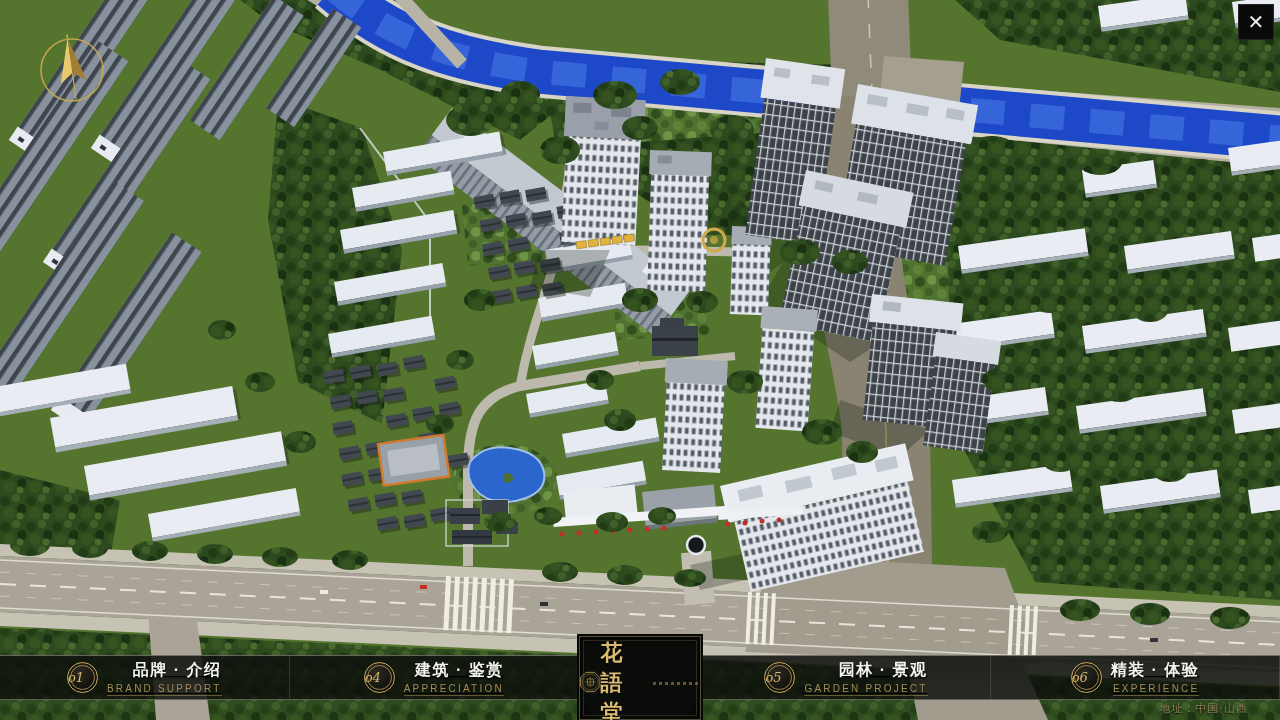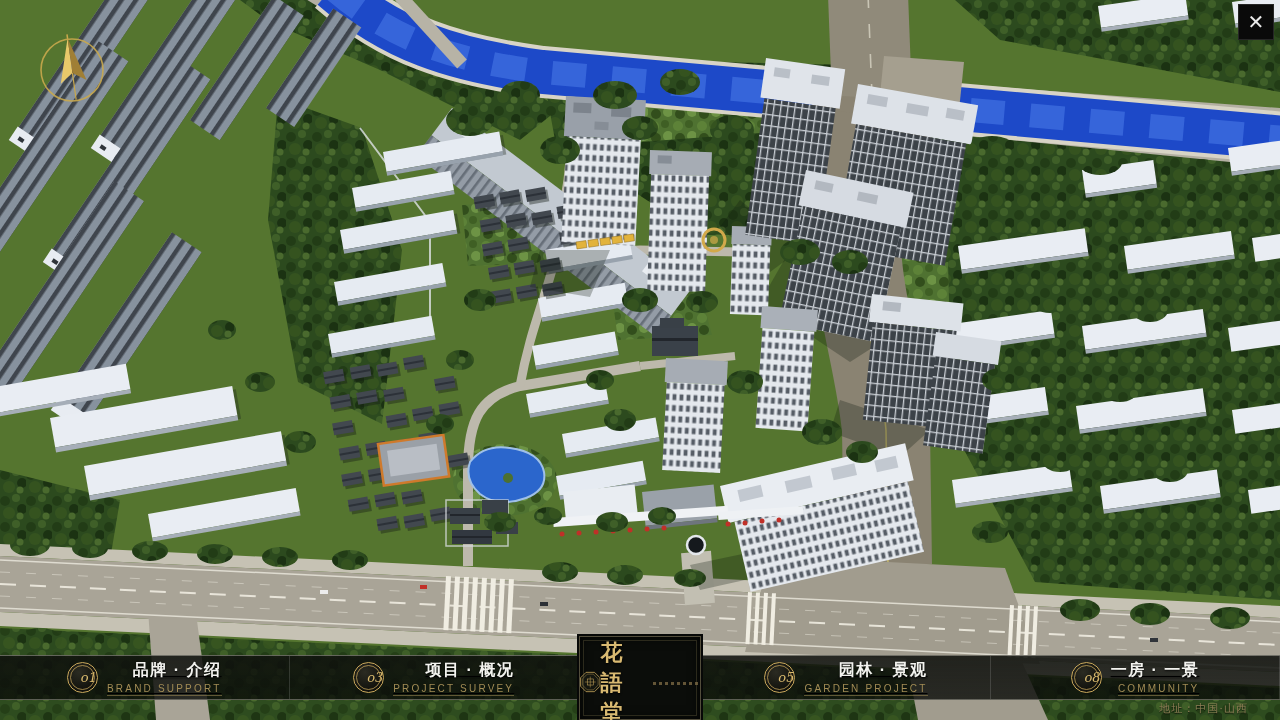--- a/index.html
+++ b/index.html
@@ -18,21 +18,21 @@
   
   .navbar{position:absolute;left:0;top:655px;width:1280px;height:43px;display:flex;
     background:linear-gradient(180deg,rgba(16,18,14,.88),rgba(10,12,9,.8));
     border-top:1px solid rgba(200,198,185,.45);border-bottom:1px solid rgba(200,198,185,.4);}
   .nav-group{flex:1;display:flex;}
   .nav-center-gap{width:124px;}
   .nav-item{flex:1;display:flex;align-items:center;justify-content:center;gap:9px;
     border-right:1px solid rgba(255,255,255,.14);cursor:pointer;}
   .nav-group.left .nav-item:last-child{border-right:none;}
   .medal{width:29px;height:29px;border:1px solid #c9a85c;border-radius:50%;position:relative;
-    display:flex;align-items:center;justify-content:flex-end;flex:0 0 auto;
+    display:flex;align-items:center;justify-content:flex-start;flex:0 0 auto;
     background:radial-gradient(circle at 38% 32%,#2b2b22,#11110c 70%);}
   .medal::after{content:"";position:absolute;inset:2px;border:1px solid rgba(201,168,92,.75);border-radius:50%;}
   .medal i{font-family:"DejaVu Serif",serif;font-style:italic;font-size:13px;color:#d9ba6e;}
   .nav-text{display:flex;flex-direction:column;align-items:flex-end;text-decoration:underline;}
   .nav-cn{font-size:16px;font-weight:700;color:#f3f3ef;letter-spacing:1.5px;
     text-shadow:0 1px 2px rgba(0,0,0,.8);white-space:nowrap;}
   .nav-en{font-size:10px;color:#a28c55;letter-spacing:2.2px;margin-top:2px;
     border-bottom:1px solid rgba(162,140,85,.55);padding-bottom:1px;white-space:nowrap;}
 
   
@@ -648,46 +648,46 @@
       <span class="medal">
             <i>o1</i>
           </span>
       <span class="nav-text">
             <span class="nav-cn">品牌 · 介绍</span>
             <span class="nav-en">BRAND SUPPORT</span>
           </span>
     </div>
     <div class="nav-item">
       <span class="medal">
-            <i>o3</i>
+            <i>o4</i>
           </span>
       <span class="nav-text">
-            <span class="nav-cn">项目 · 概况</span>
-            <span class="nav-en">PROJECT SURVEY</span>
+            <span class="nav-cn">建筑 · 鉴赏</span>
+            <span class="nav-en">APPRECIATION</span>
           </span>
     </div>
   </div>
   <div class="nav-center-gap"></div>
   <div class="nav-group right">
     <div class="nav-item">
       <span class="medal">
             <i>o5</i>
           </span>
       <span class="nav-text">
             <span class="nav-cn">园林 · 景观</span>
             <span class="nav-en">GARDEN PROJECT</span>
           </span>
     </div>
     <div class="nav-item">
       <span class="medal">
-            <i>o8</i>
+            <i>o6</i>
           </span>
       <span class="nav-text">
-            <span class="nav-cn">一房 · 一景</span>
-            <span class="nav-en">COMMUNITY</span>
+            <span class="nav-cn">精装 · 体验</span>
+            <span class="nav-en">EXPERIENCE</span>
           </span>
     </div>
   </div>
 </div>
 
 <div class="logo-box">
   <svg width="32" height="32" viewBox="0 0 34 34">
     <polygon points="10,1 24,1 33,10 33,24 24,33 10,33 1,24 1,10" fill="#14160f" stroke="#c9a85c" stroke-width="1.3"></polygon>
     <polygon points="12,4 22,4 30,12 30,22 22,30 12,30 4,22 4,12" fill="none" stroke="#c9a85c" stroke-width=".8" opacity=".8"></polygon>
     <rect x="12" y="12" width="10" height="10" fill="none" stroke="#c9a85c" stroke-width=".9"></rect>

